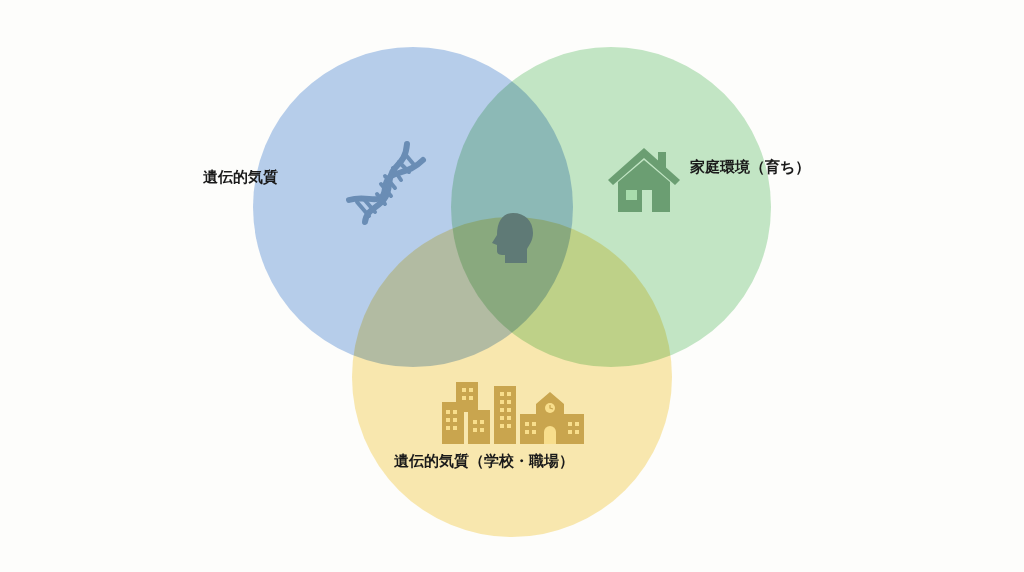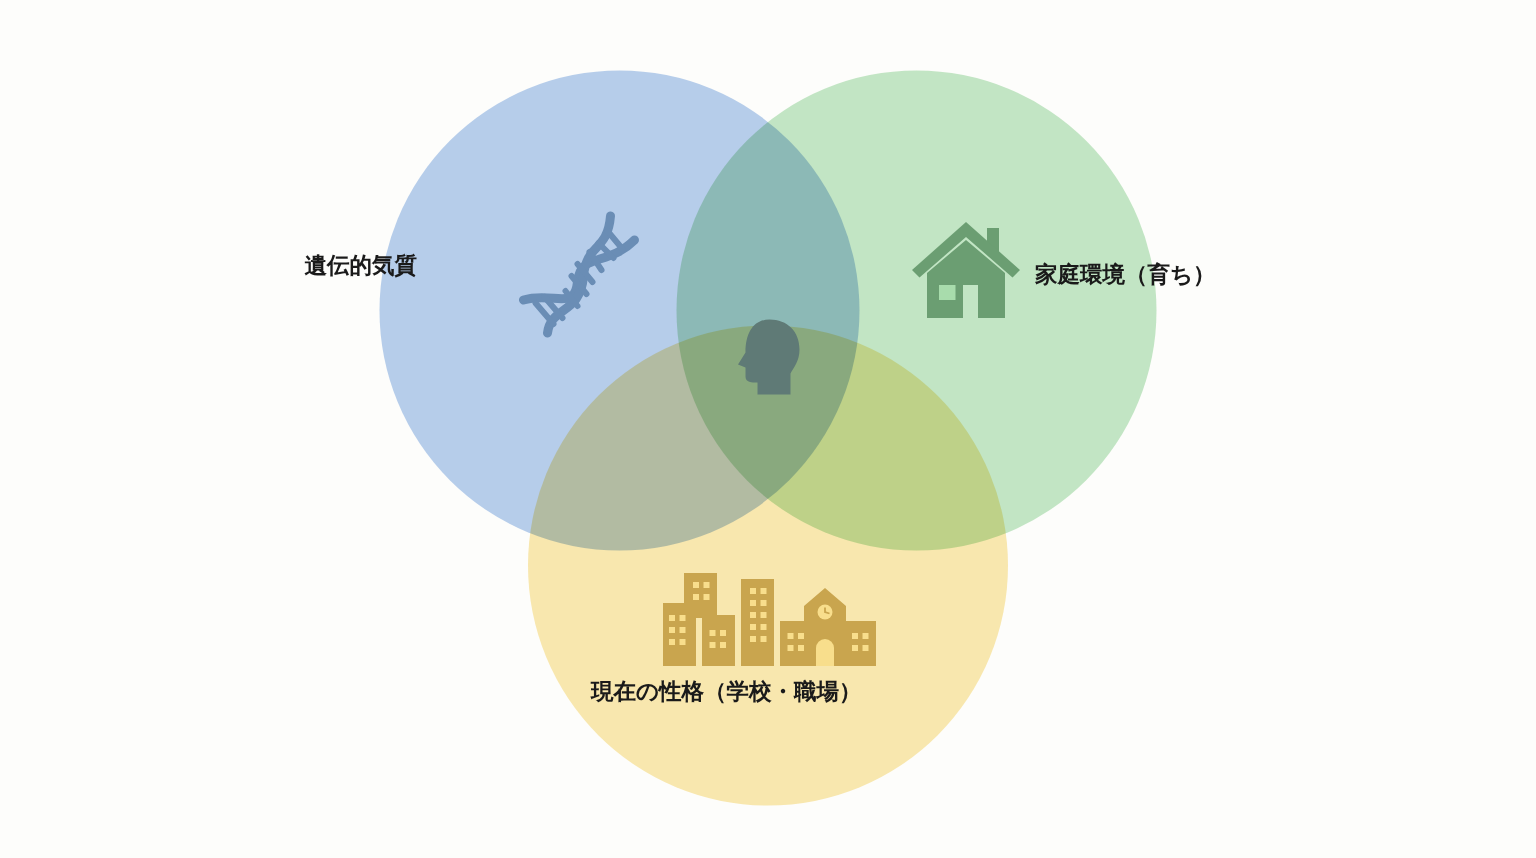--- a/index.html
+++ b/index.html
@@ -16,21 +16,21 @@
   }
   .c-blue   { left: 253px; top: 47px;  background: rgba(150, 184, 230, 0.68); }
   .c-green  { left: 451px; top: 47px;  background: rgba(168, 220, 172, 0.68); }
   .c-yellow { left: 352px; top: 217px; background: rgba(248, 222, 140, 0.68); }
 
   .label {
     position: absolute; color: #1a1a1a; font-weight: bold; font-size: 15px;
     white-space: nowrap; letter-spacing: 0px;
   }
   .lbl-genetic { left: 203px; top: 168px; }
-  .lbl-family  { left: 690px; top: 174px; font-family: Liberation Serif, serif; }
+  .lbl-family  { left: 690px; top: 158px; font-family: Liberation Serif, serif; }
   .lbl-center  { left: 447px; top: 268px; }
   .lbl-social  { left: 394px; top: 452px; }
 
   .icon { position: absolute; }
   .icon svg { display: block; }
   .ic-dna   { left: 343px; top: 138px; }
   .ic-house { left: 606px; top: 146px; }
   .ic-head  { left: 489px; top: 211px; }
   .ic-city  { left: 440px; top: 380px; }
 </style>
@@ -122,14 +122,14 @@
           <rect x="135" y="50" width="4" height="4"></rect>
         <circle cx="110" cy="28" r="5"></circle>
         <path d="M104 64 L 104 52 A 6 6 0 0 1 116 52 L 116 64 Z"></path>
       </g>
       <path d="M110 25 L 110 28 L 113 29" stroke="#c9a54e" stroke-width="1.2" fill="none"></path>
     </svg>
   </div>
 
   <div class="label lbl-genetic">遺伝的気質</div>
   <div class="label lbl-family">家庭環境（育ち）</div>
-  <div class="label lbl-social">現在の性格（学校・職場）</div>
+  <div class="label lbl-social">遺伝的気質（学校・職場）</div>
 </div>
 
 </body></html>

